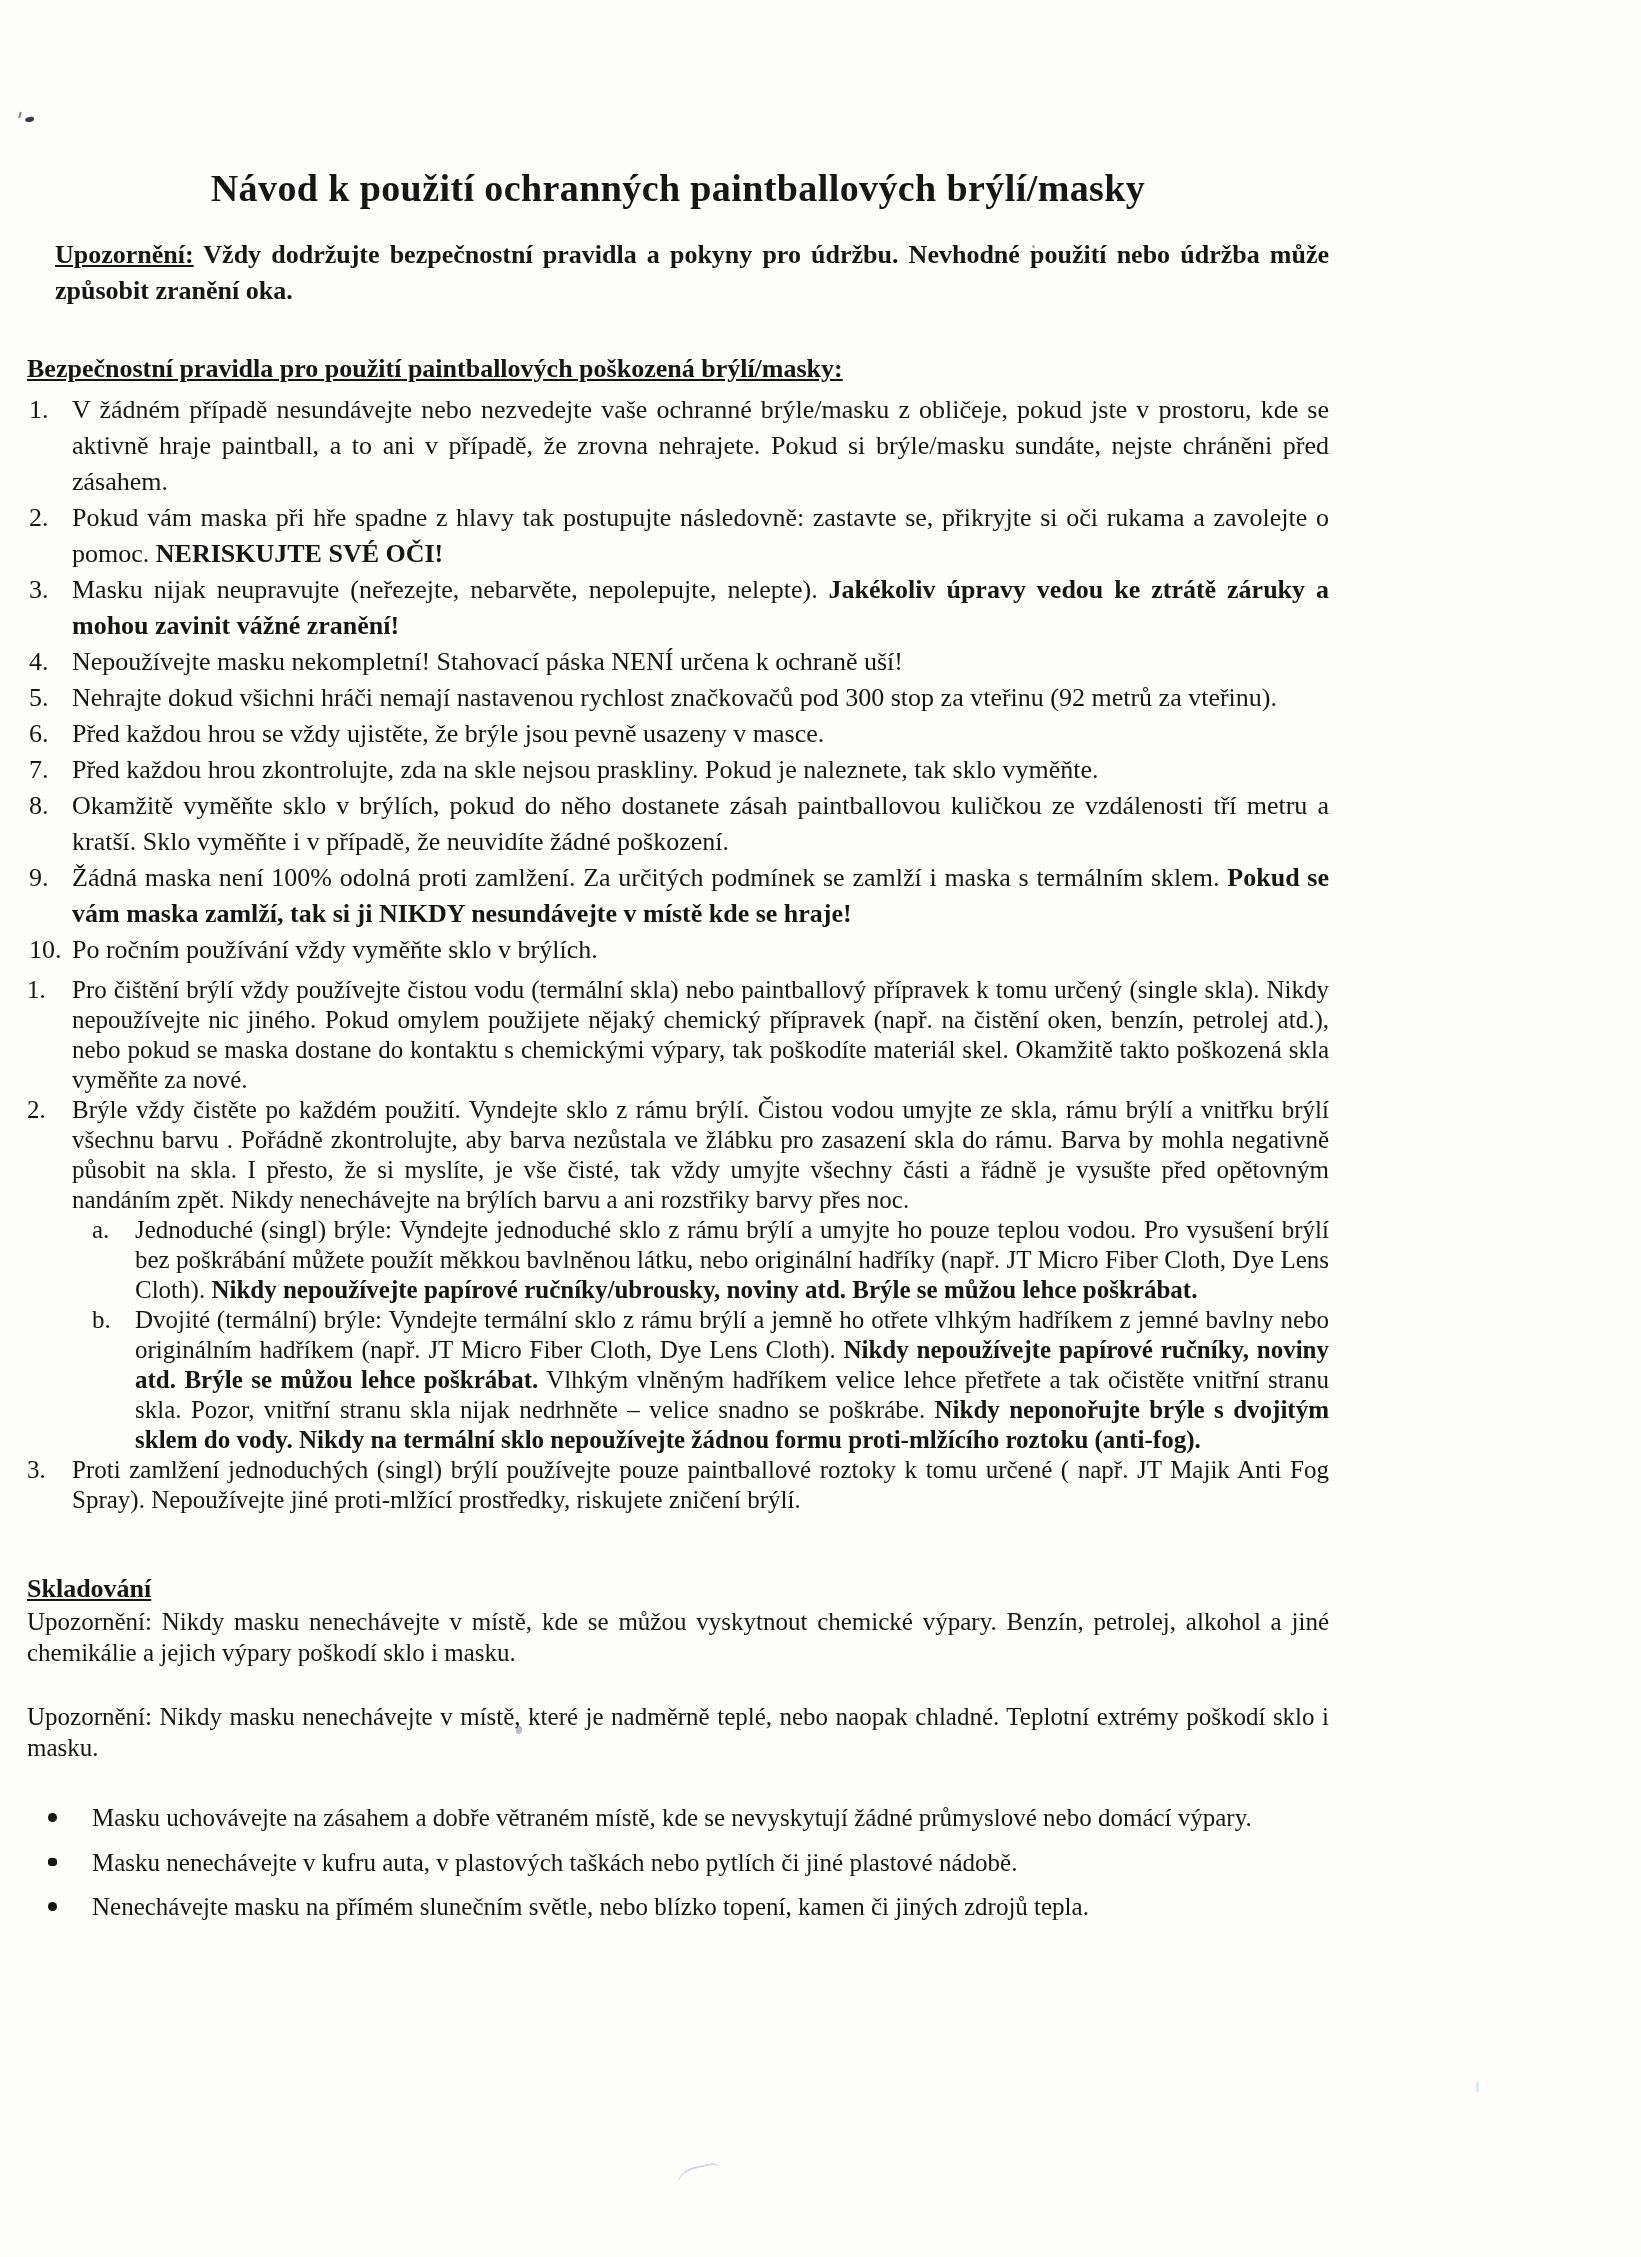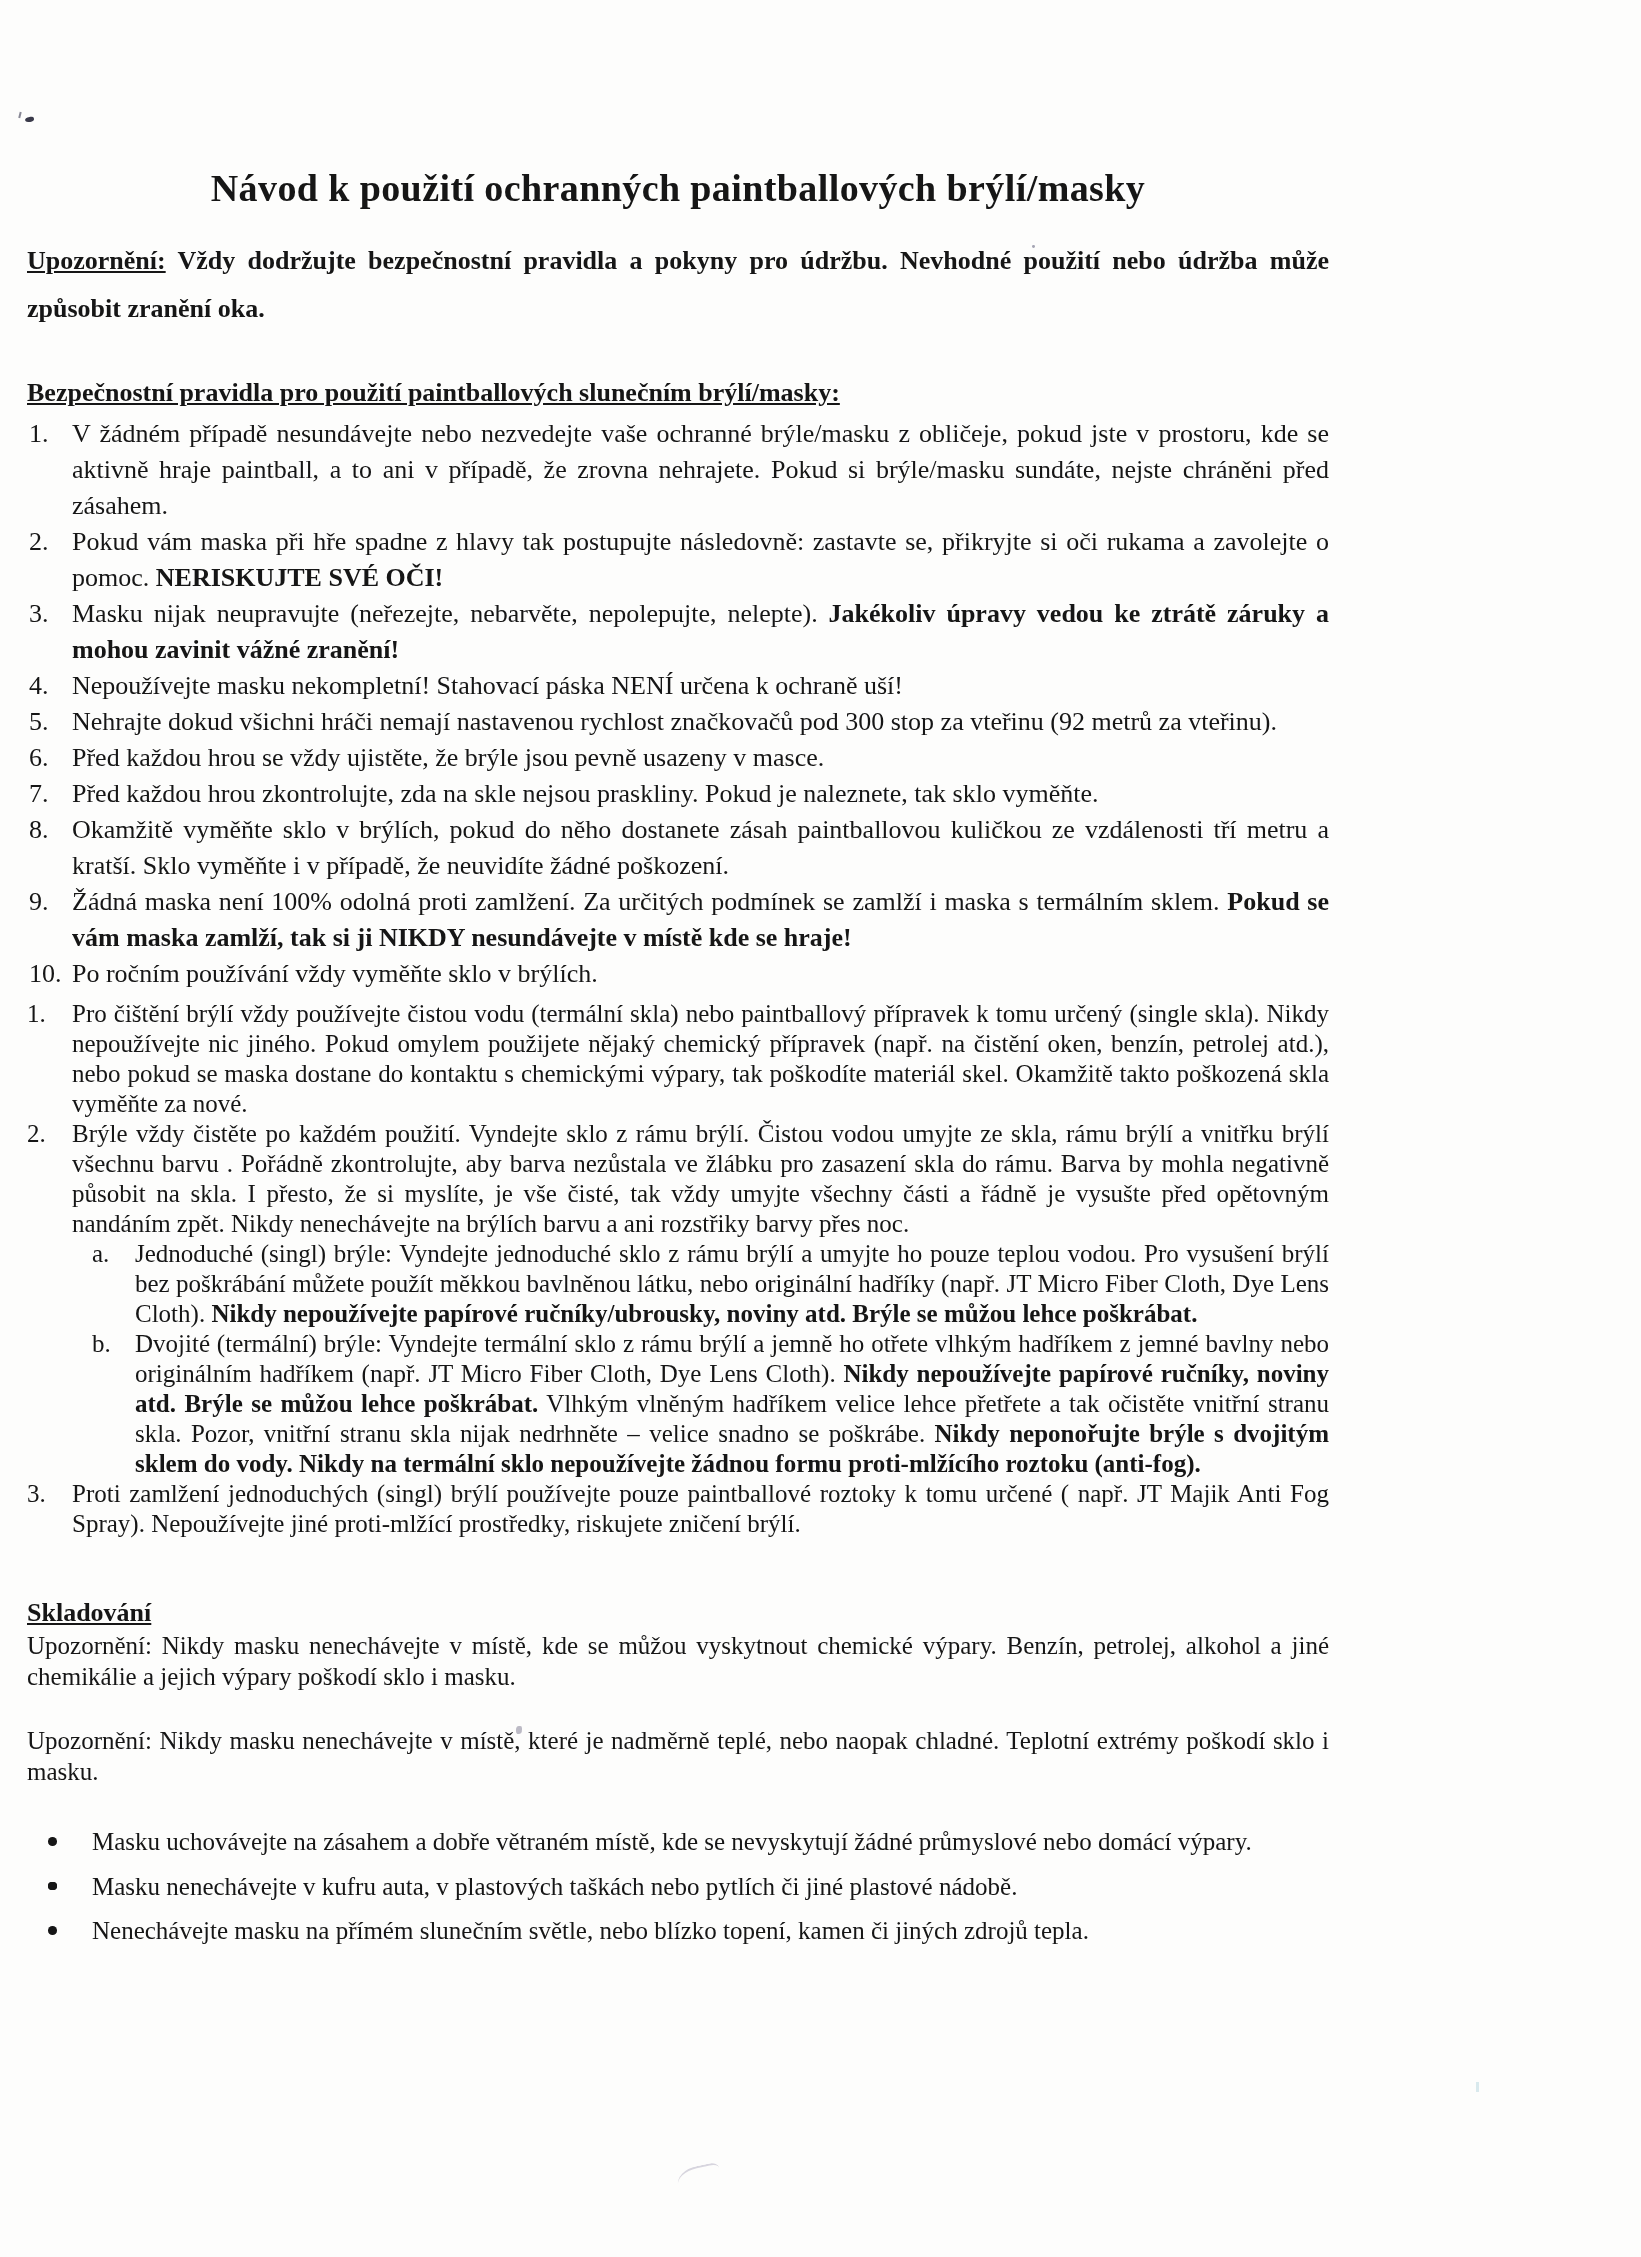--- a/index.html
+++ b/index.html
@@ -13,21 +13,21 @@
   .sheet{position:absolute;left:0;top:0;width:1641px;height:2257px;background:#fdfdfc;}
   .content{position:absolute;left:27px;top:0;width:1302px;}
 
   .title{
     margin-top:166px;
     text-align:center;
     font-size:38px;font-weight:700;letter-spacing:0.4px;
     line-height:44px;
   }
 
-  .para{font-size:26px;line-height:48px;text-align:justify;}
+  .para{font-size:26px;line-height:36px;text-align:justify;margin-left:28px;}
   .intro{margin-top:27px;font-weight:700;}
   .u{text-decoration:underline;}
 
   .h1{
     margin-top:42px;
     font-size:26px;font-weight:700;text-decoration:underline;
     line-height:36px;
   }
 
   
@@ -91,21 +91,21 @@
   <div class="mark mark-dot3"></div>
 
   <div class="content">
 
     <div class="title">Návod k použití ochranných paintballových brýlí/masky</div>
 
     <div class="para intro">
       <span class="u">Upozornění:</span><span> Vždy dodržujte bezpečnostní pravidla a pokyny pro údržbu. Nevhodné použití nebo údržba může způsobit zranění oka.</span>
     </div>
 
-    <div class="h1">Bezpečnostní pravidla pro použití paintballových slunečním brýlí/masky:</div>
+    <div class="h1">Bezpečnostní pravidla pro použití paintballových poškozená brýlí/masky:</div>
 
     <div class="list1">
       <div class="li">
         <span class="num">1.</span><span>V žádném případě nesundávejte nebo nezvedejte vaše ochranné brýle/masku z obličeje, pokud jste v prostoru, kde se aktivně hraje paintball, a to ani v případě, že zrovna nehrajete. Pokud si brýle/masku sundáte, nejste chráněni před zásahem.</span>
       </div>
       <div class="li">
         <span class="num">2.</span><span>Pokud vám maska při hře spadne z hlavy tak postupujte následovně: zastavte se, přikryjte si oči rukama a zavolejte o pomoc. </span><b>NERISKUJTE SVÉ OČI!</b>
       </div>
       <div class="li">
         <span class="num">3.</span><span>Masku nijak neupravujte (neřezejte, nebarvěte, nepolepujte, nelepte). </span><b>Jakékoliv úpravy vedou ke ztrátě záruky a mohou zavinit vážné zranění!</b>

